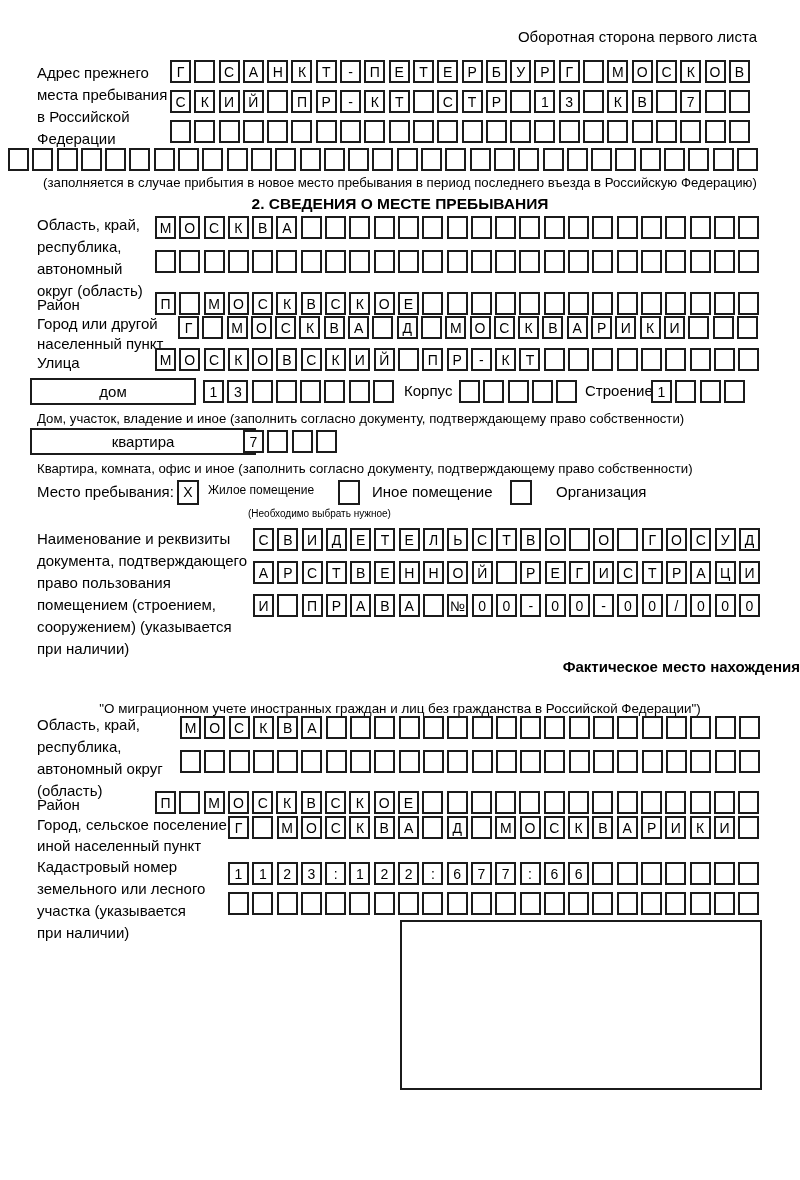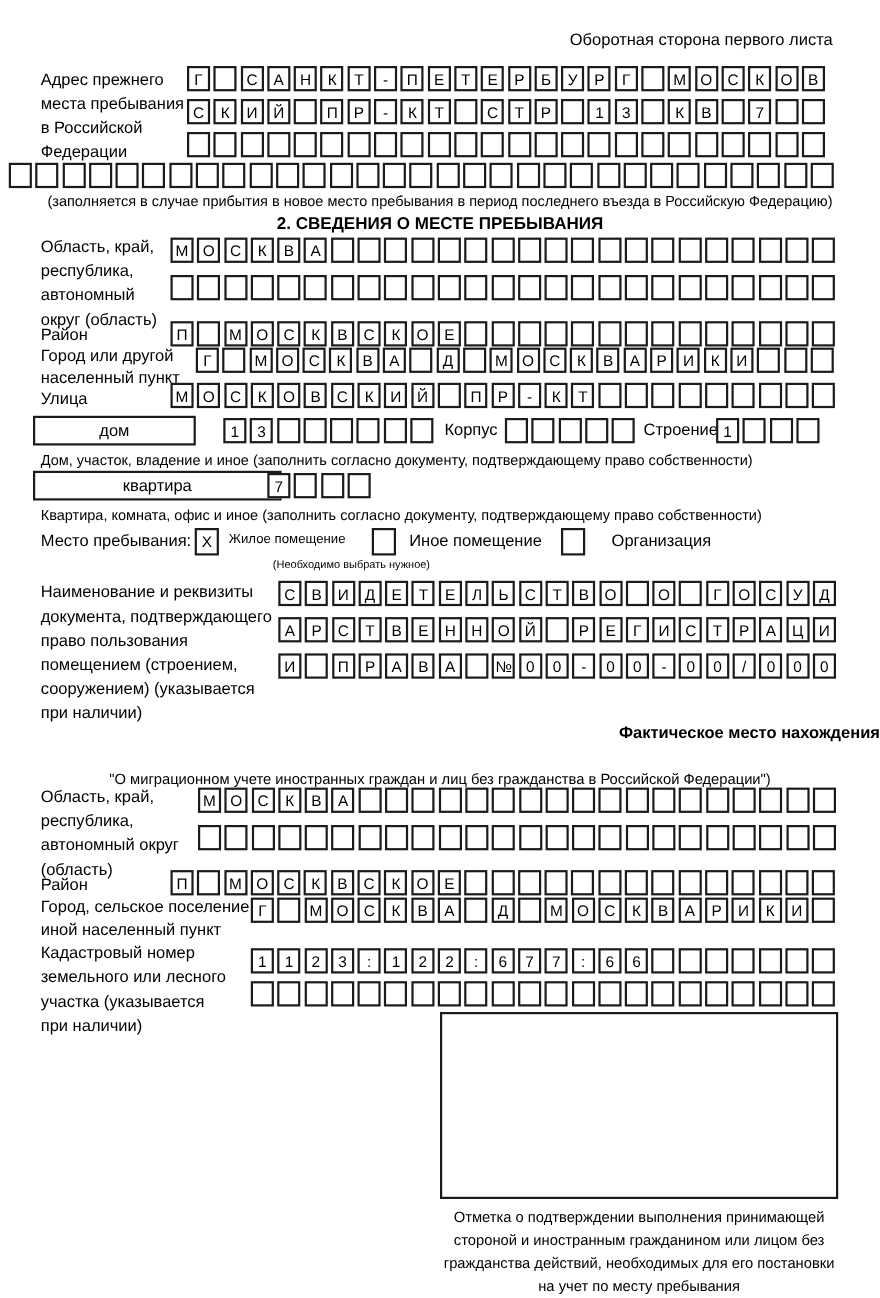--- a/index.html
+++ b/index.html
@@ -300,21 +300,21 @@
       <span class="cell"></span>
       <span class="cell"></span>
       <span class="cell"></span>
       <span class="cell"></span>
       <span class="cell"></span>
       <span class="cell"></span>
       <span class="cell"></span>
       <span class="cell"></span>
     </div>
 
-  <div class="labelbox" style="left:30px; top:378px; width:148px;">дом</div>
+  <div class="labelbox" style="left:30px; top:378px; width:166px;">дом</div>
   <div class="cellrow" style="left:203px; top:380px;">
       <span class="cell">1</span>
       <span class="cell">3</span>
       <span class="cell"></span>
       <span class="cell"></span>
       <span class="cell"></span>
       <span class="cell"></span>
       <span class="cell"></span>
       <span class="cell"></span>
     </div>
@@ -592,18 +592,14 @@
       <span class="cell"></span>
       <span class="cell"></span>
       <span class="cell"></span>
       <span class="cell"></span>
       <span class="cell"></span>
       <span class="cell"></span>
       <span class="cell"></span>
     </div>
 
   <div class="bigbox"></div>
-  <div class="stamp-note">Отметка о подтверждении выполнения принимающей
-стороной и иностранным гражданином или лицом без
-гражданства действий, необходимых для его постановки
-на учет по месту пребывания</div>
 
 </div>
 
 </body></html>

